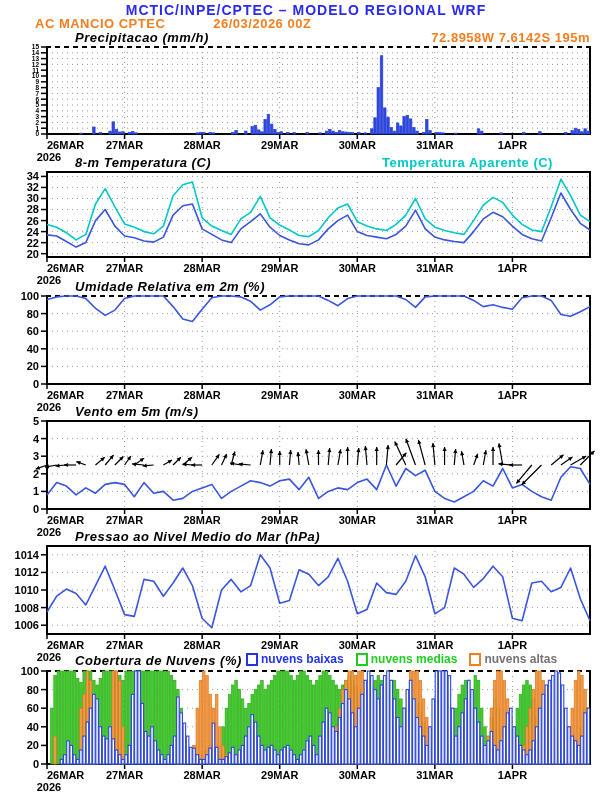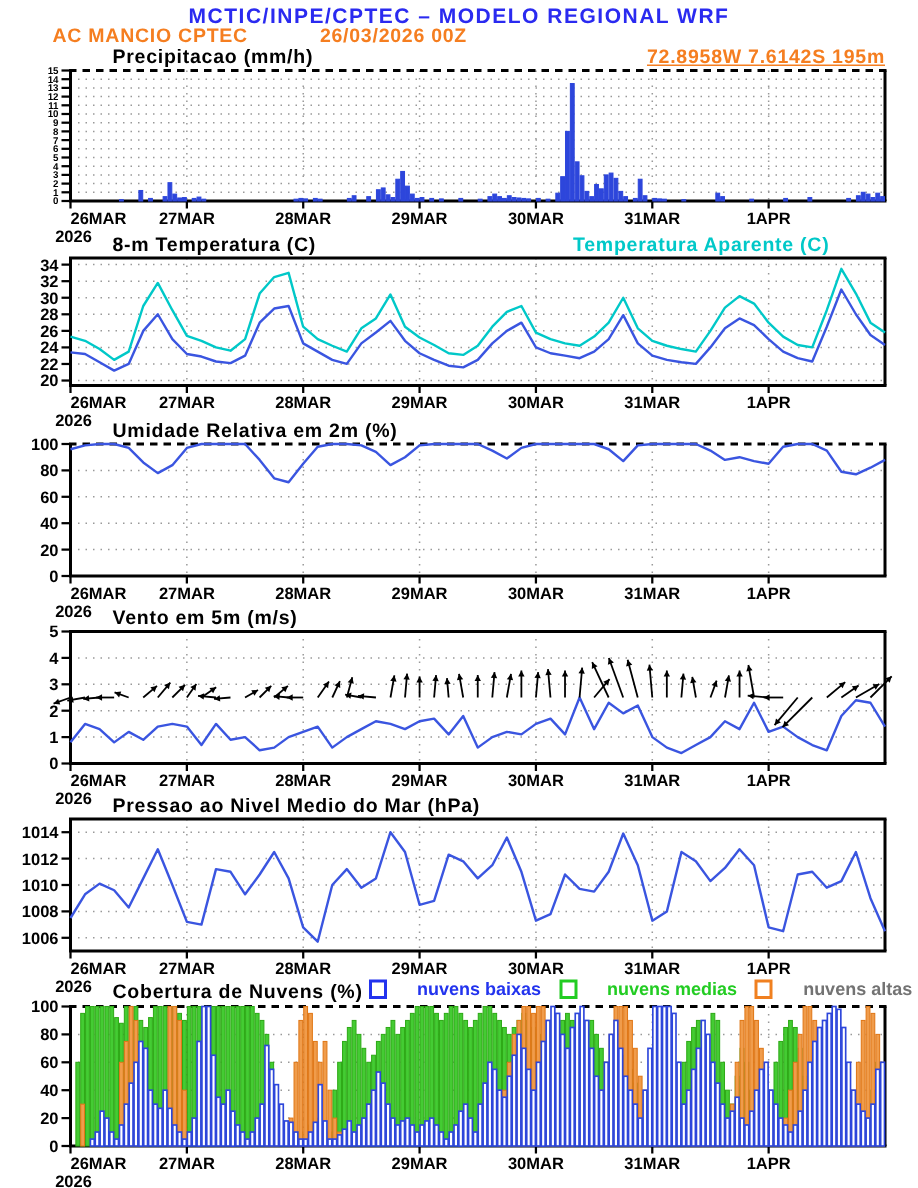--- a/index.html
+++ b/index.html
@@ -2,28 +2,28 @@
 <html><head>
 <meta charset="utf-8">
 <style>
   html,body{margin:0;padding:0;background:#fff;}
   .page{position:relative;width:612px;height:792px;background:#fff;overflow:hidden;
         font-family:"Liberation Sans", sans-serif;}
   .hdr1{position:absolute;top:2px;left:0;width:612px;text-align:center;
         font-size:14px;font-weight:bold;letter-spacing:1px;}
   .hdr2{position:absolute;top:16px;left:35px;font-size:13px;font-weight:bold;letter-spacing:0.5px;}
   .hdr2 .dt{margin-left:48px;}
-  .ptitle{position:absolute;left:75px;font-size:13px;font-weight:bold;letter-spacing:0.5px;color:#000;white-space:nowrap;}
+  .ptitle{position:absolute;left:75px;font-size:13px;font-weight:bold;letter-spacing:0.5px;color:#000;white-space:nowrap;font-style:italic;}
   .coords{position:absolute;top:30px;left:350px;width:240px;text-align:right;
-          font-size:13px;font-weight:bold;letter-spacing:0.5px;text-decoration:underline;}
+          font-size:13px;font-weight:bold;letter-spacing:0.5px;}
   .apparent{position:absolute;top:155px;left:345px;width:245px;text-align:center;
           font-size:13px;font-weight:bold;letter-spacing:0.5px;}
   .legend{position:absolute;top:652px;left:246px;display:flex;gap:12px;
           font-size:12px;font-weight:bold;white-space:nowrap;}
-  .lg-item{display:flex;align-items:center;gap:20px;}
+  .lg-item{display:flex;align-items:center;gap:3px;}
   .lg-box{display:inline-block;width:8px;height:9px;border:2px solid #000;background:#fff;}
   svg{position:absolute;top:0;left:0;}
 </style>
 </head>
 <body>
 <div class="page">
 
   <div class="hdr1" style="color: rgb(42, 42, 240);">MCTIC/INPE/CPTEC – MODELO REGIONAL WRF</div>
   <div class="hdr2" style="color: rgb(245, 126, 32);">
     <span>AC MANCIO CPTEC</span><span class="dt">26/03/2026 00Z</span>

